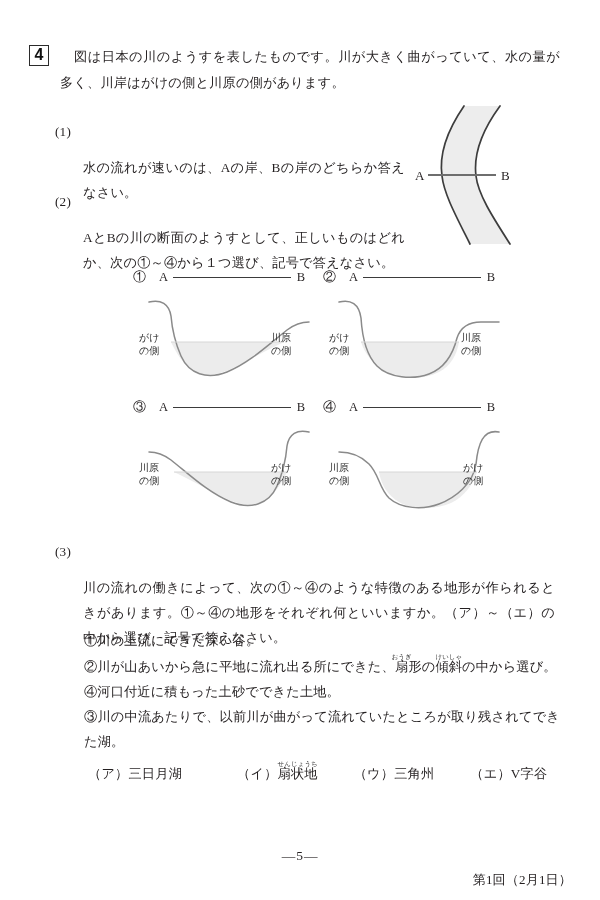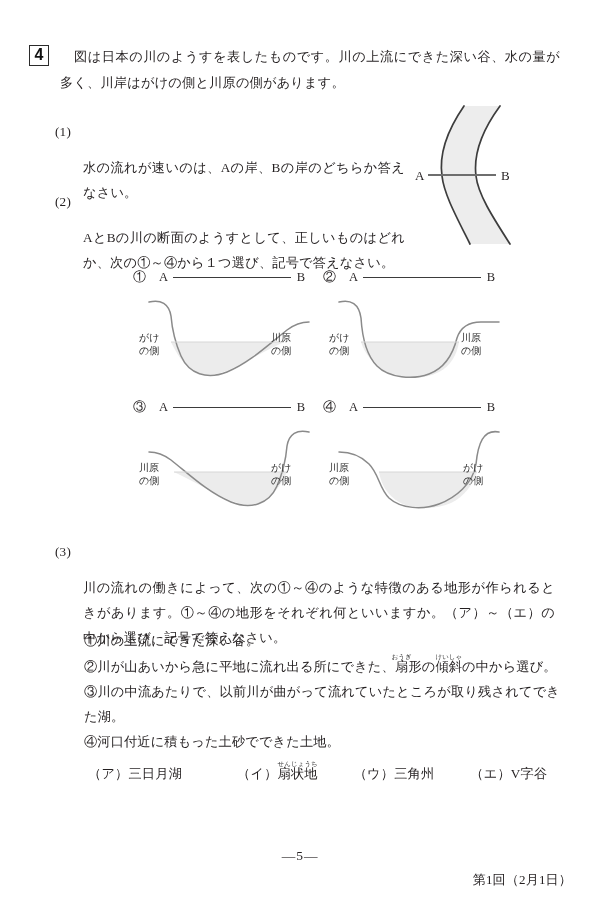--- a/index.html
+++ b/index.html
@@ -204,21 +204,21 @@
     letter-spacing: 0.2px;
   }
 </style>
 </head>
 <body>
 
 <div class="page">
 
   <div class="qnum-box">4</div>
 
-  <div class="intro">図は日本の川のようすを表したものです。川の上流にできた深い谷、水の量が多く、川岸はがけの側と川原の側があります。</div>
+  <div class="intro">図は日本の川のようすを表したものです。川が大きく曲がっていて、水の量が多く、川岸はがけの側と川原の側があります。</div>
 
   <div class="subq" id="subq-1">
     <span class="marker">(1)</span>
     <span class="body">水の流れが速いのは、Aの岸、Bの岸のどちらか答えなさい。</span>
   </div>
 
   <div class="subq" id="subq-2">
     <span class="marker">(2)</span>
     <span class="body">AとBの川の断面のようすとして、正しいものはどれか、次の①～④から１つ選び、記号で答えなさい。</span>
   </div>
@@ -336,25 +336,25 @@
   </div>
 
   <div class="item-list">
     <p class="item">
       <span>①</span><span>川の上流にできた深い谷。</span>
     </p>
     <p class="item">
       <span>②</span><span>川が山あいから急に平地に流れ出る所にできた、</span><ruby><span>扇</span><rt>おうぎ</rt></ruby><span>形の</span><ruby><span>傾斜</span><rt>けいしゃ</rt></ruby><span>の中から選び。</span>
     </p>
     <p class="item">
+      <span>④</span><span>河口付近に積もった土砂でできた土地。</span>
+    </p>
+    <p class="item">
       <span>③</span><span>川の中流あたりで、以前川が曲がって流れていたところが取り残されてできた湖。</span>
     </p>
-    <p class="item">
-      <span>④</span><span>河口付近に積もった土砂でできた土地。</span>
-    </p>
   </div>
 
   <div class="choices">
     <span class="choice gap-a"><span>（ア）</span><span>三日月湖</span></span><span class="choice gap-b"><span>（イ）</span><ruby><span>扇状地</span><rt>せんじょうち</rt></ruby></span><span class="choice gap-c"><span>（ウ）</span><span>三角州</span></span><span class="choice"><span>（エ）</span><span>V字谷</span></span>
   </div>
 
   <div class="page-number">—5—</div>
   <div class="exam-label">第1回（2月1日）</div>
 
 </div>

